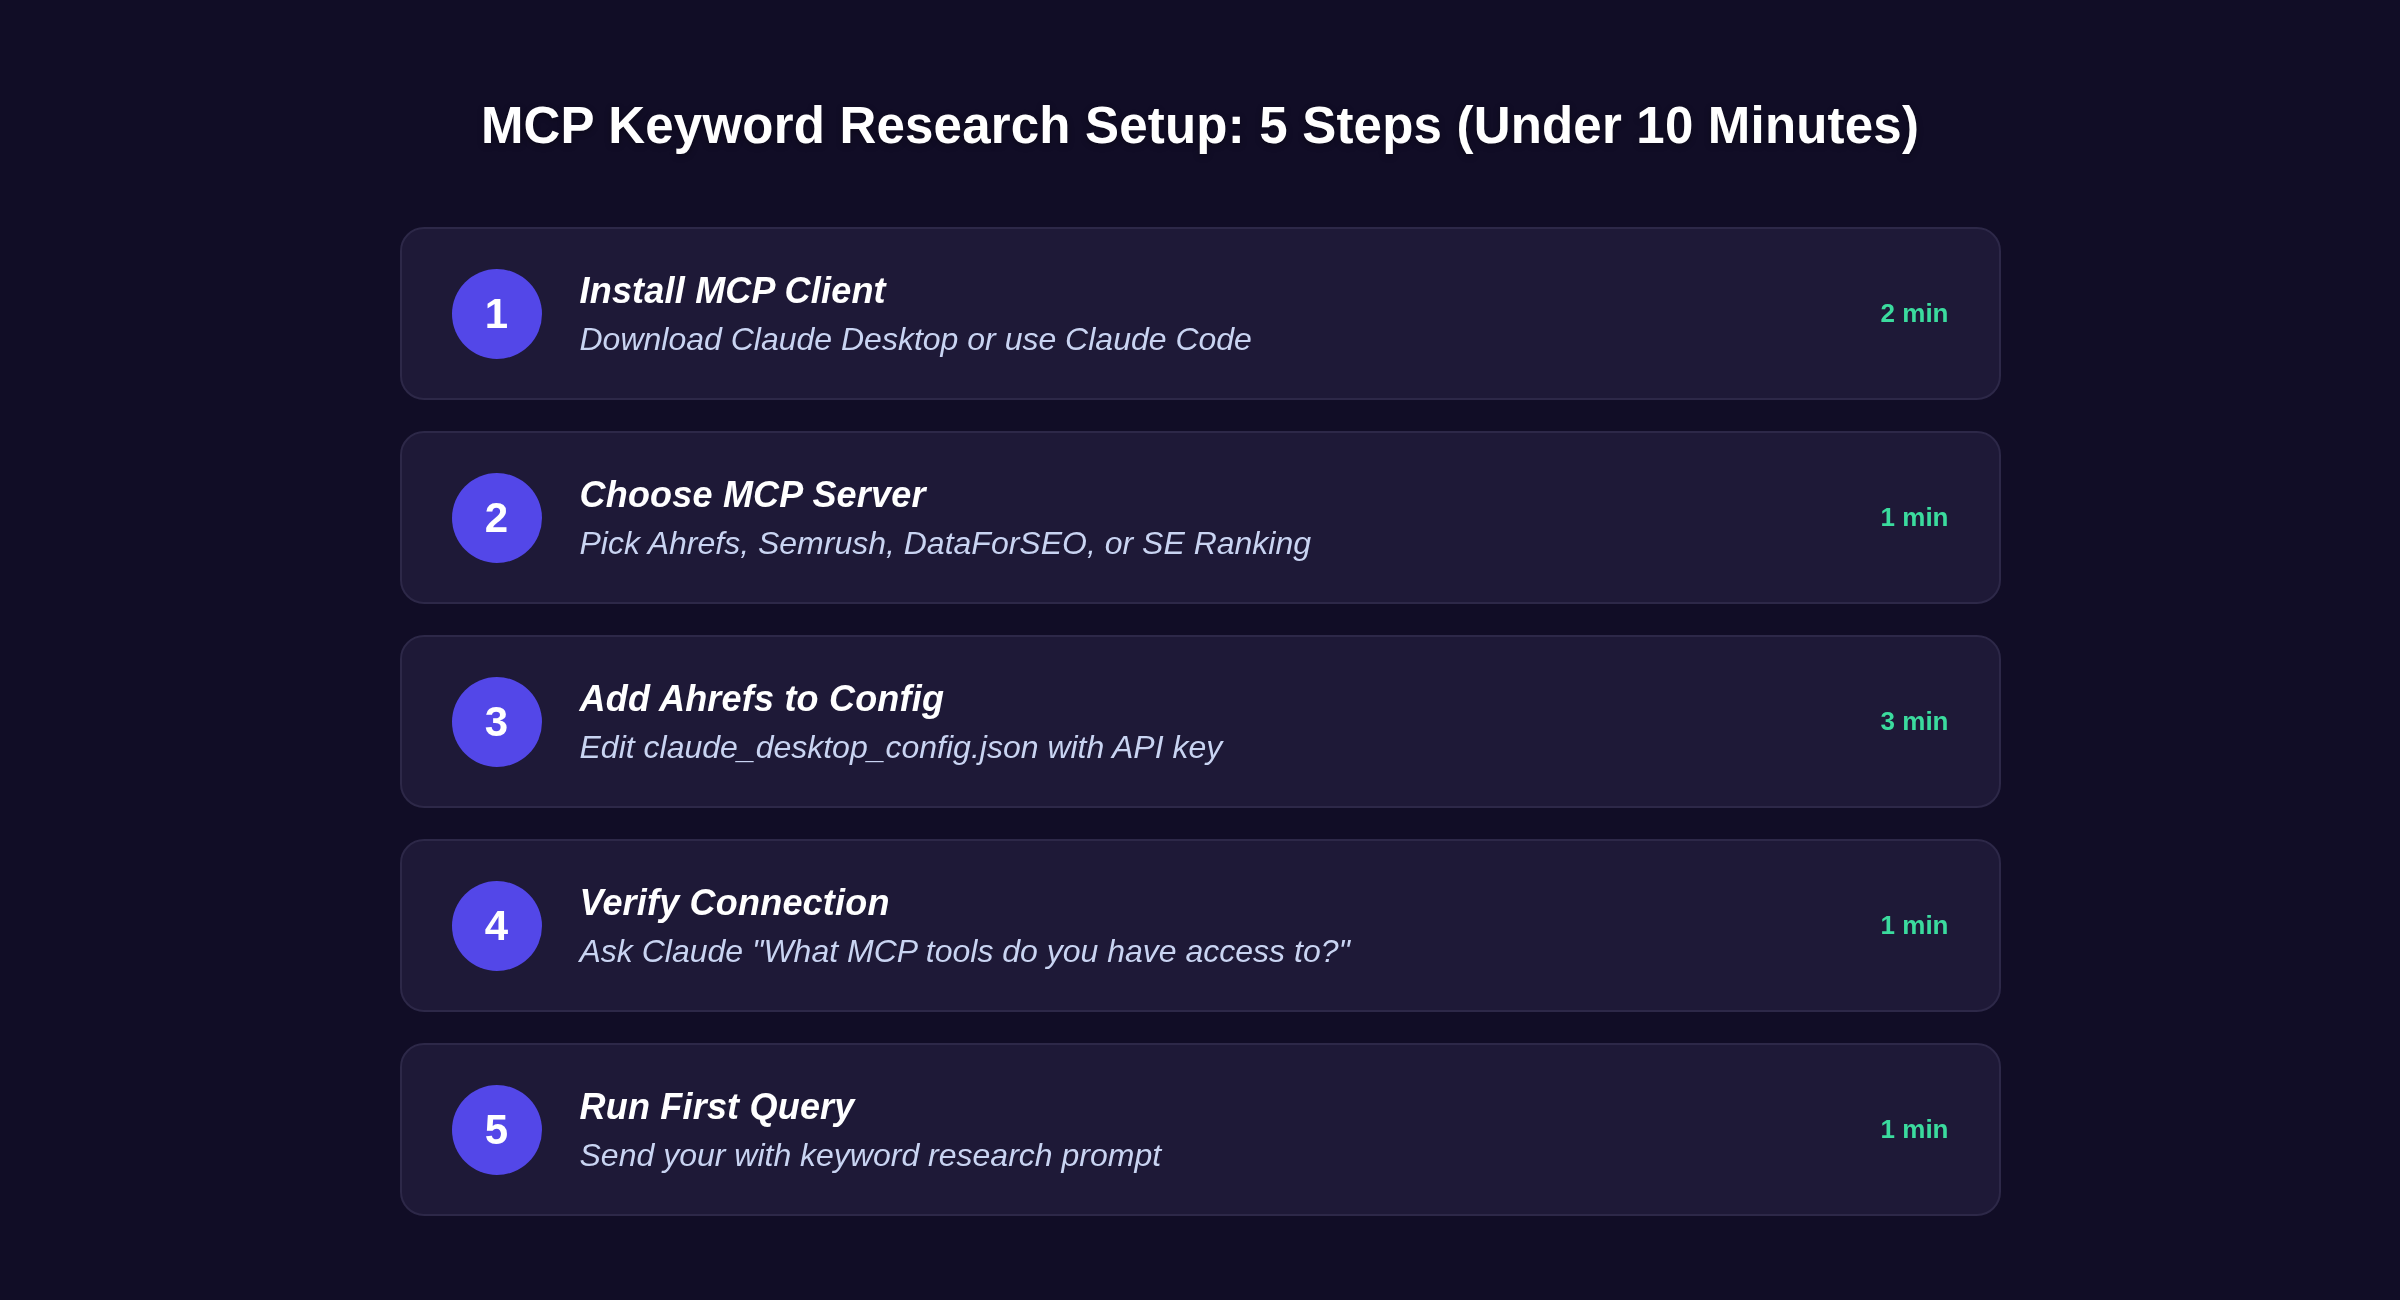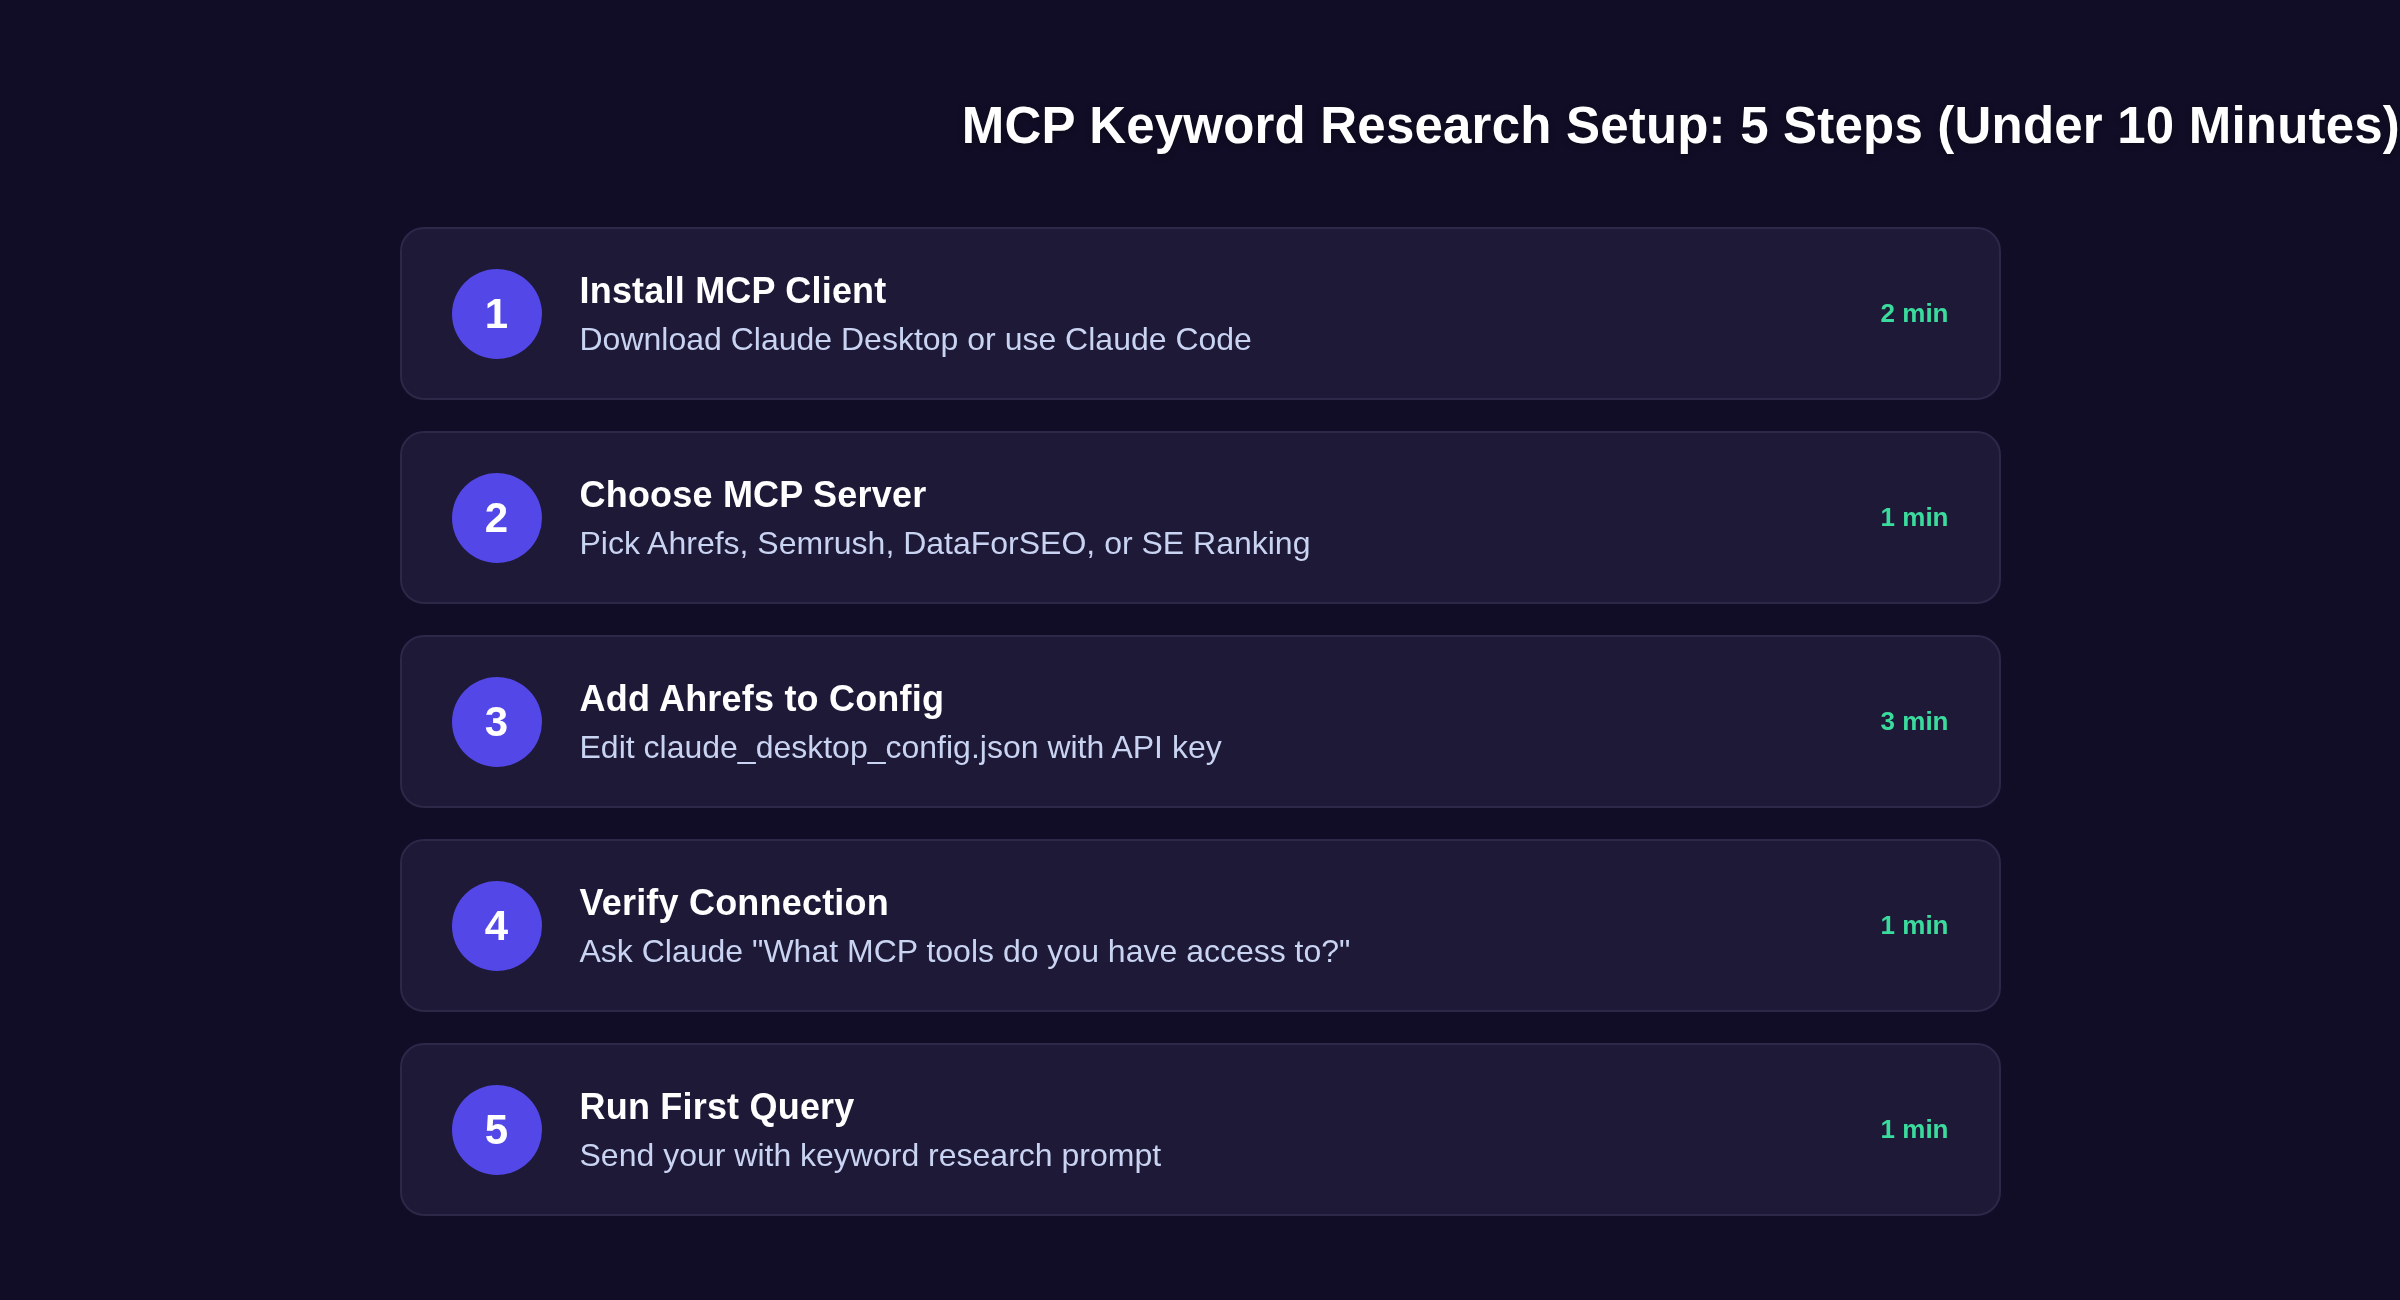--- a/index.html
+++ b/index.html
@@ -13,21 +13,21 @@
   }
   *{margin:0;padding:0;box-sizing:border-box;}
   html,body{width:2400px;height:1300px;overflow:hidden;}
   body{
     background:var(--background);
     font-family:"Liberation Sans","DejaVu Sans",sans-serif;
     -webkit-font-smoothing:antialiased;
   }
   .page-title{
     margin-top:96px;
-    text-align:right;
+    text-align:center;
     color:var(--title-text);
     font-size:51px;
     font-weight:800;
     letter-spacing:0.2px;
     text-shadow:0 2px 6px rgba(0,0,0,0.35);
   }
   .steps{
     width:1601px;
     margin:72px auto 0 auto;
   }
@@ -52,20 +52,21 @@
     justify-content:center;
     color:#ffffff;
     font-size:42px;
     font-weight:700;
   }
   .texts{
     margin-left:38px;
     display:flex;
     flex-direction:column;
     gap:9px;
+    font-style:italic;
   }
   .step-title{
     color:var(--title-text);
     font-size:36px;
     font-weight:700;
     letter-spacing:0.2px;
   }
   .step-desc{
     color:var(--description-text);
     font-size:32px;

